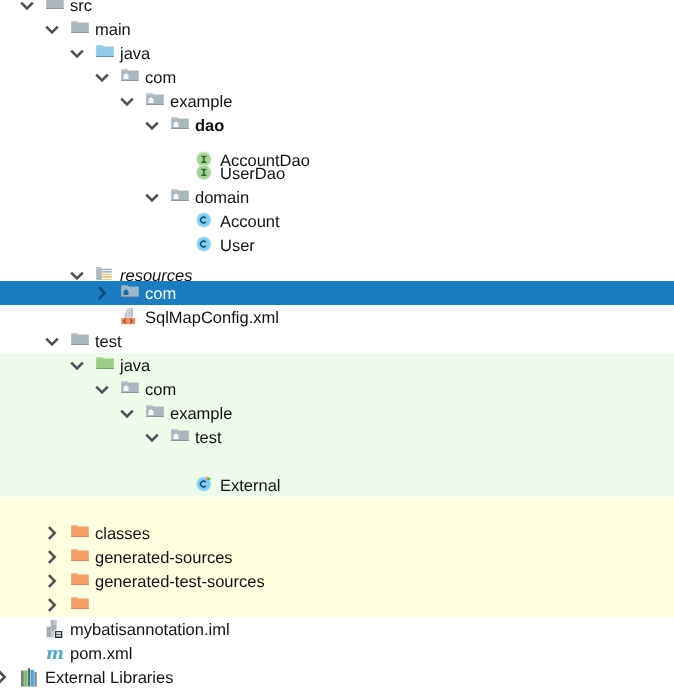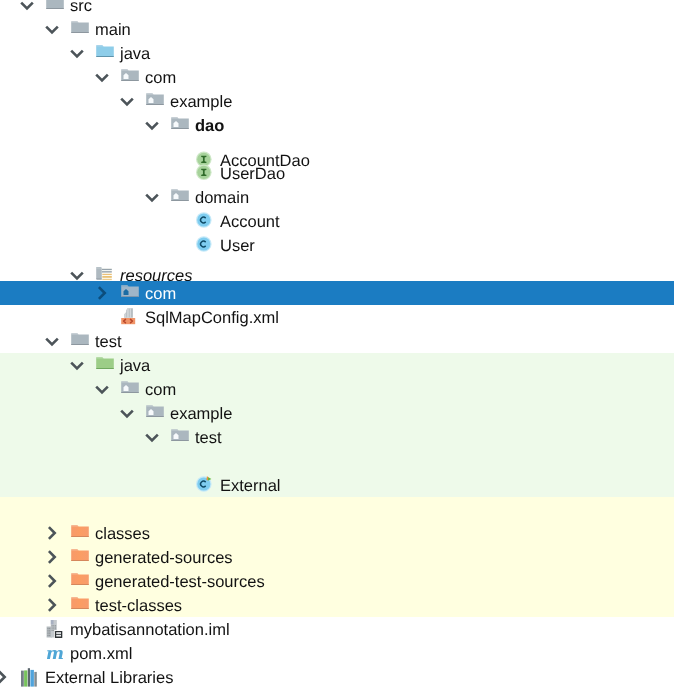--- a/index.html
+++ b/index.html
@@ -399,21 +399,20 @@
     <stop offset="0" stop-color="#f79a6a"></stop>
               <stop offset="0.5" stop-color="#fb9d63"></stop>
     <stop offset="1" stop-color="#f79c6d"></stop>
             </linearGradient>
           </defs>
   <path d="M3.2 4.3 h6.0 a0.7 0.7 0 0 1 0.55 0.27 l1.0 1.25 H3.2 Z" fill="#f3a077"></path>
   <path d="M3.2 5.6 h17.6 v9.6 a0.85 0.85 0 0 1 -0.85 0.85 H4.05 A0.85 0.85 0 0 1 3.2 15.2 Z" fill="url(#fo)"></path>
   <path d="M3.2 15.0 h17.6 v0.2 a0.85 0.85 0 0 1 -0.85 0.85 H4.05 A0.85 0.85 0 0 1 3.2 15.2 Z" fill="#d5875c"></path>
 </svg>
       </div>
-      <div class="lbl" style="left: 95px;">test-classes</div>
     </div>
     <div class="row" style="top: 617px;">
       <div class="ico" style="left: 43px;">
         <svg width="24" height="24" viewBox="0 0 24 24">
   <rect x="3.6" y="9.5" width="5.5" height="11.0" fill="#b5bbbf"></rect>
   <rect x="7.8" y="3.0" width="6.0" height="17.5" fill="#c4c9cd"></rect>
   <rect x="7.8" y="3.0" width="2.7" height="4.4" fill="#a7b0c1"></rect>
   <g fill="#8e9498">
     <rect x="4.4" y="10.9" width="1.2" height="1.3"></rect>
             <rect x="6.1" y="10.9" width="1.2" height="1.3"></rect>

